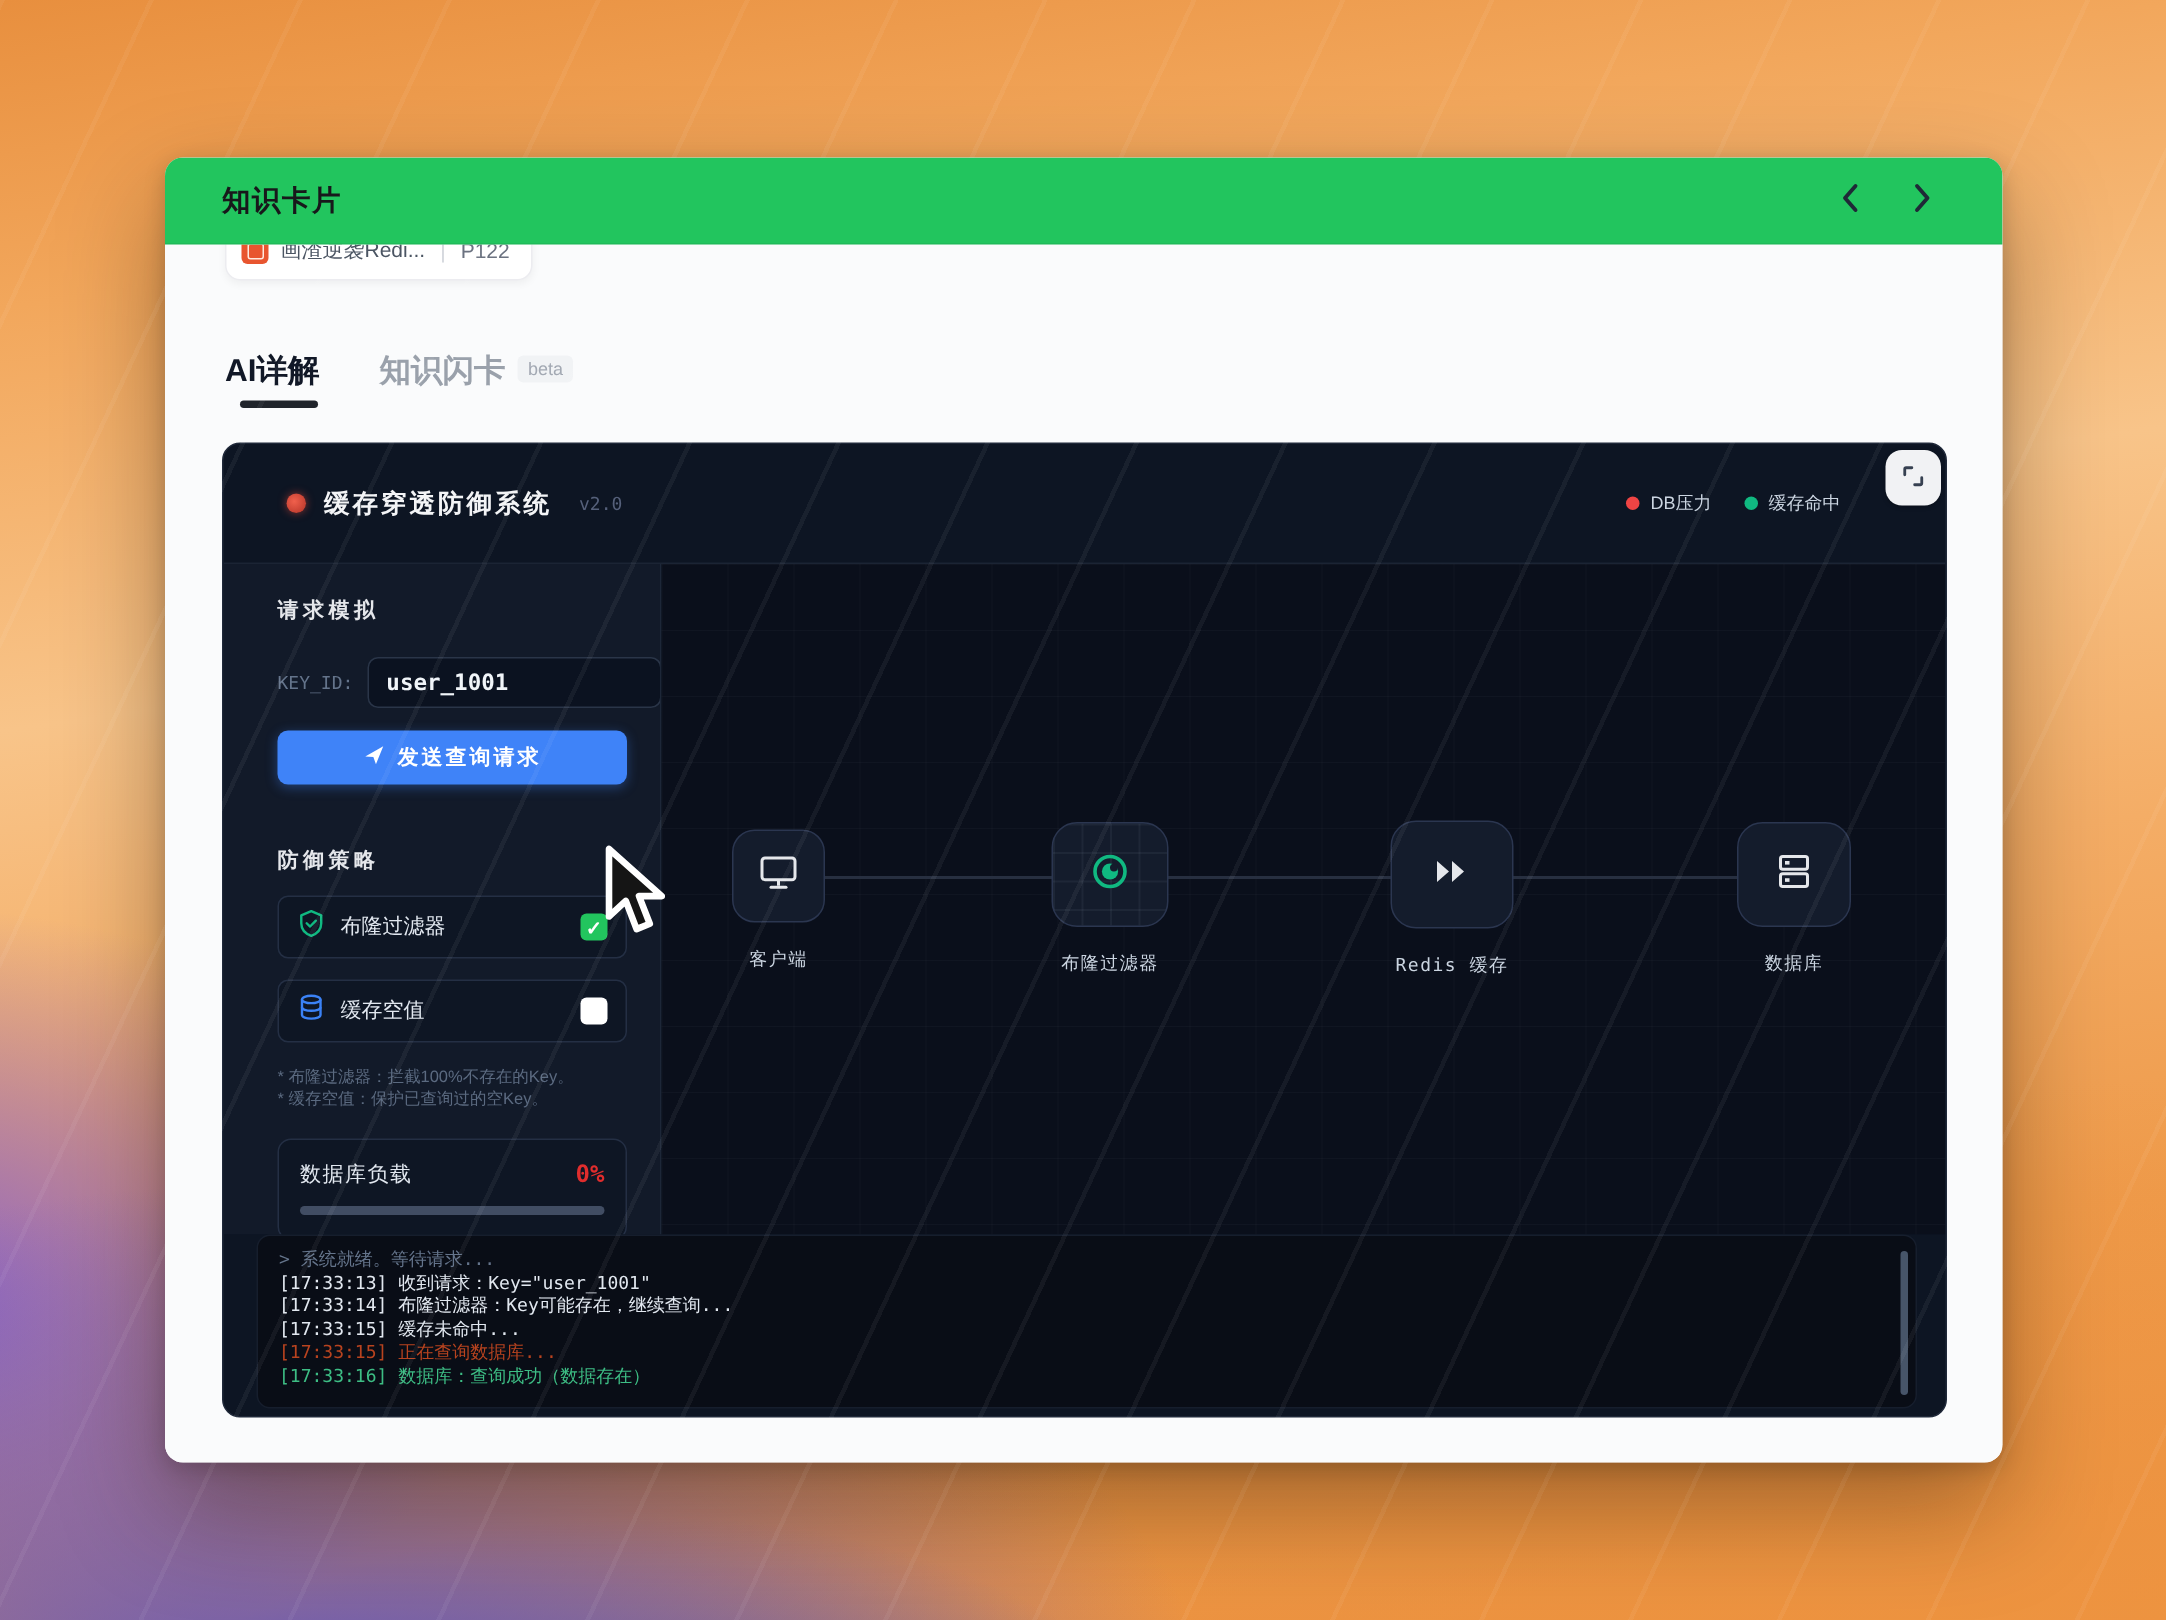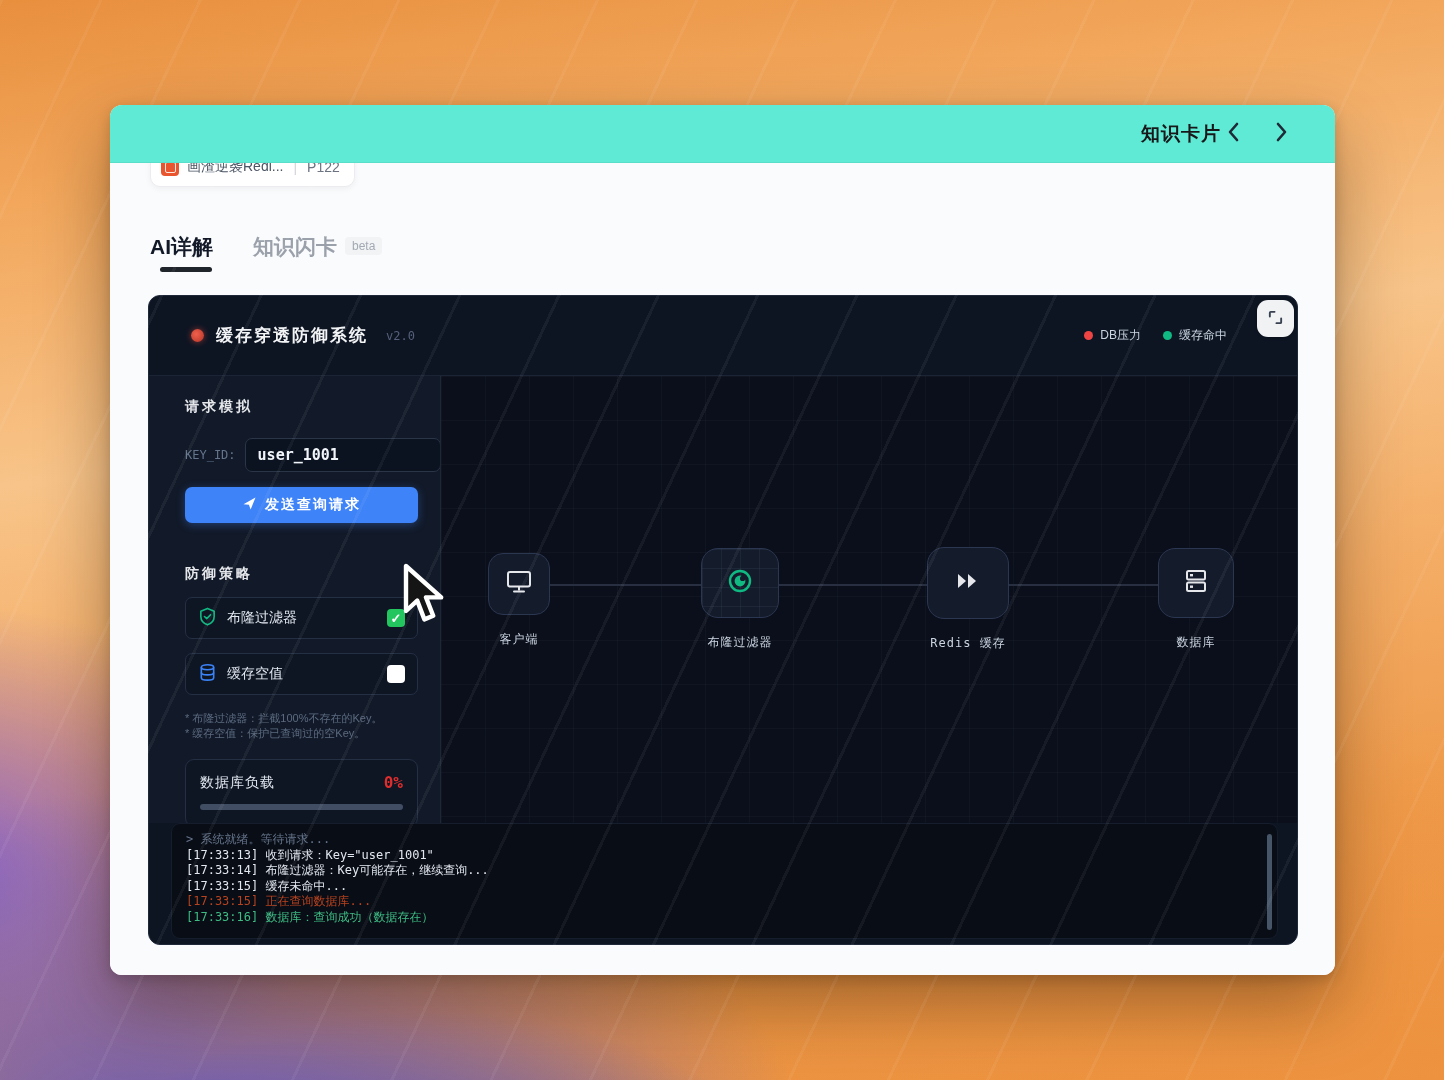--- a/index.html
+++ b/index.html
@@ -22,22 +22,22 @@
     pointer-events:none;
   }
 
   
   .window {
     position:absolute; left:110px; top:105px; width:1225px; height:870px;
     background:#fafbfc; border-radius:12px; box-shadow:0 30px 70px rgba(40,20,5,.38), 0 4px 14px rgba(0,0,0,.18);
     display:flex; flex-direction:column; overflow:hidden;
   }
   .win-header {
-    position:relative; z-index:3; height:58px; flex:0 0 58px; background:#5eead4;
-    display:flex; align-items:center; justify-content:flex-end; padding:0 42px 0 38px;
+    position:relative; z-index:3; height:58px; flex:0 0 58px; background:#22c55e;
+    display:flex; align-items:center; justify-content:space-between; padding:0 42px 0 38px;
     border-bottom:1px solid rgba(0,0,0,.05);
   }
   .win-title { font-size:19px; font-weight:bold; color:#18181b; letter-spacing:1px; }
   .win-nav { display:flex; gap:24px; }
   .nav-btn { width:24px; height:24px; display:flex; align-items:center; justify-content:center; cursor:pointer; background:none; border:none; }
 
   .win-content { position:relative; flex:1; overflow:hidden; background:#fafbfc; }
 
   
   .chip {

